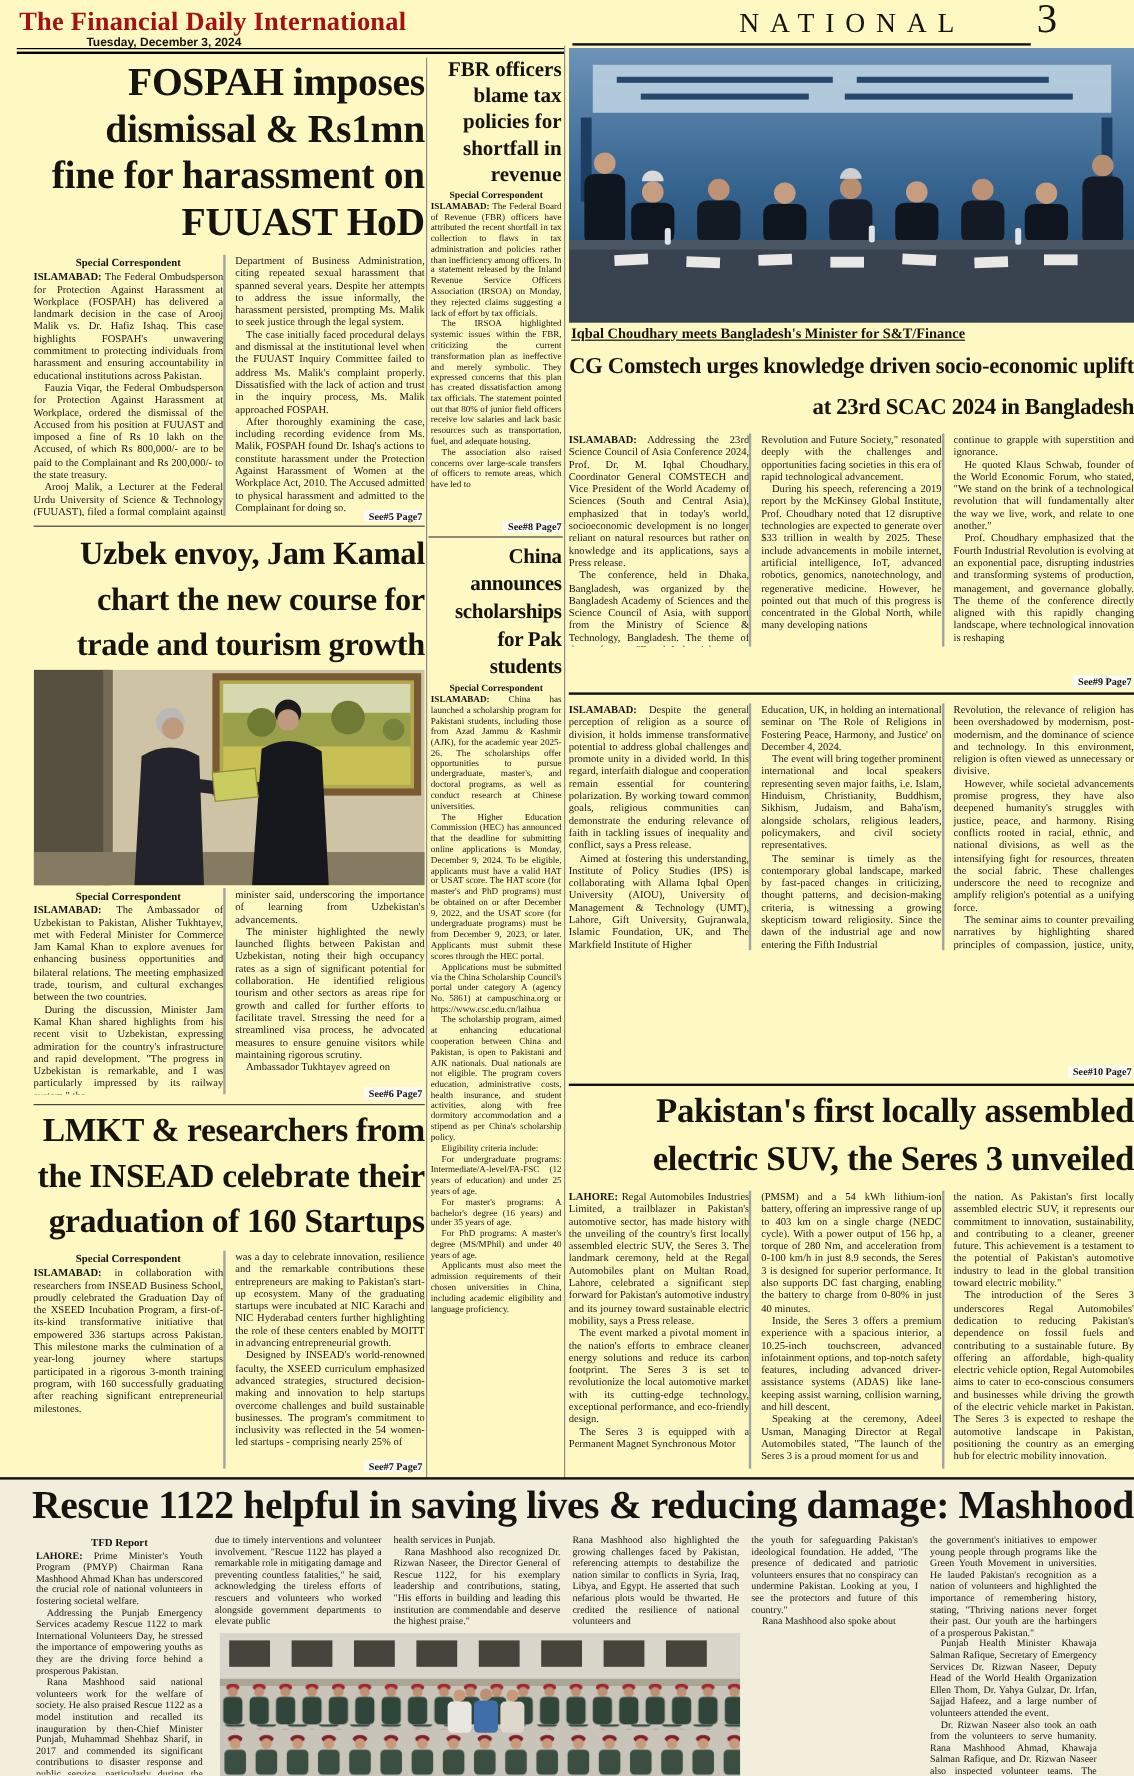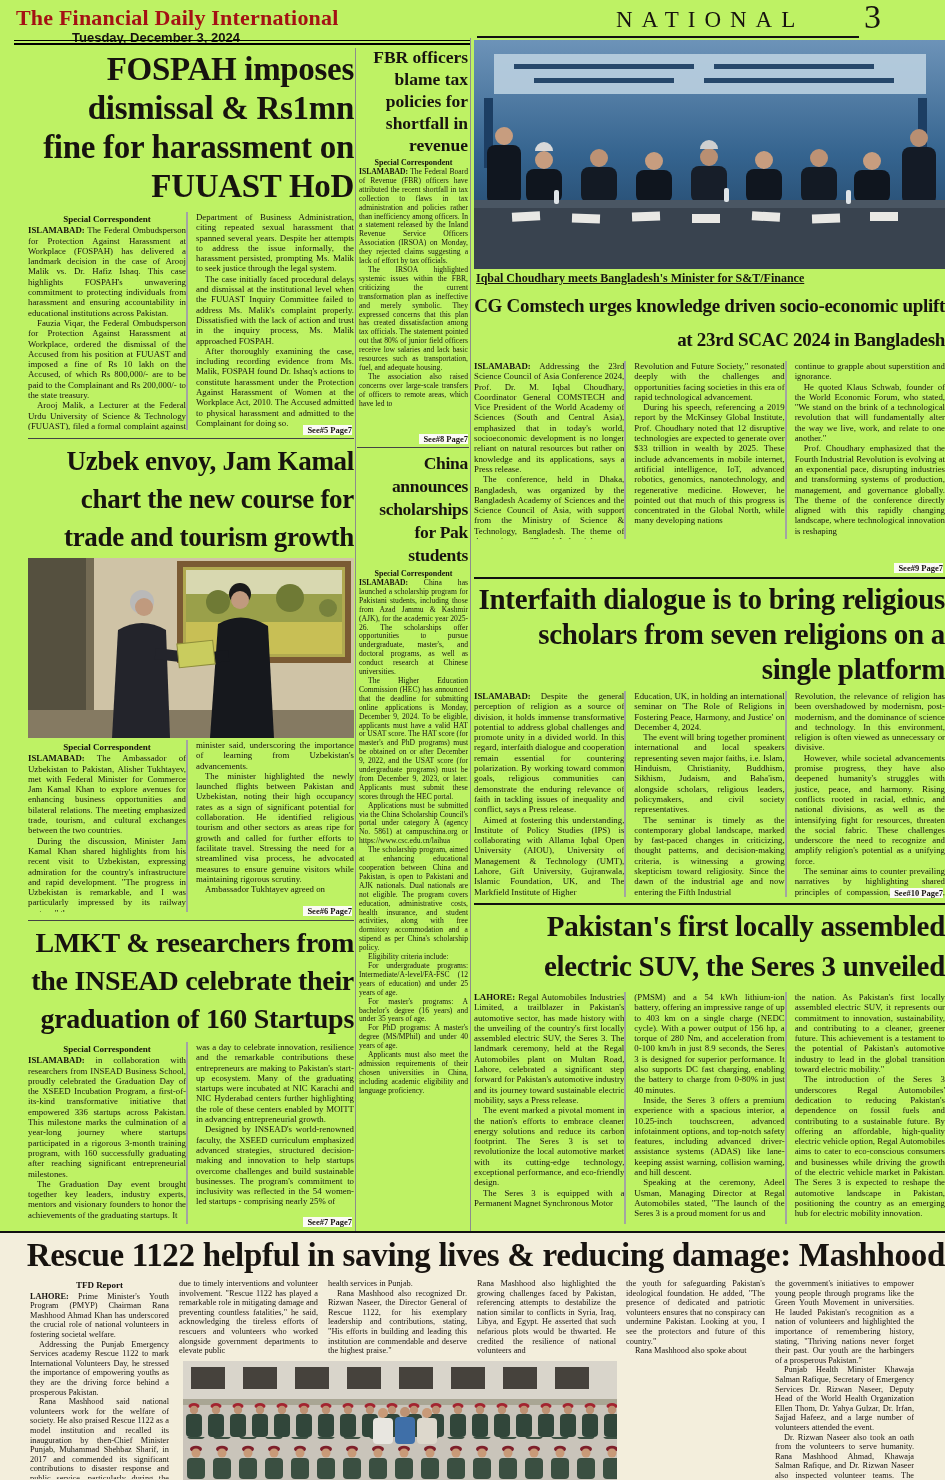--- a/index.html
+++ b/index.html
@@ -1,20 +1,20 @@
 <!DOCTYPE html>
 <html><head>
 <meta charset="utf-8">
 <style>
   html,body{margin:0;padding:0;background:#777;}
-  #page{position:relative;width:945px;height:1480px;margin:0 auto;background:#bef264;overflow:hidden;
+  #page{position:relative;width:945px;height:1480px;margin:0 auto;background:#fef9c3;overflow:hidden;
         font-family:"Liberation Serif", serif;color:#17130f;}
   
   .masthead-title{position:absolute;left:16px;top:5px;font-size:22px;font-weight:bold;color:#a41114;letter-spacing:.2px;}
-  .masthead-date{position:absolute;left:72px;top:30px;font-family:"Liberation Sans",sans-serif;font-size:13px;font-weight:bold;}
+  .masthead-date{position:absolute;left:72px;top:30px;font-family:"Liberation Sans",sans-serif;font-size:10px;font-weight:bold;}
   .rule-masthead{position:absolute;left:14px;top:40px;width:456px;height:2px;border-top:1px solid #000;border-bottom:2px solid #000;}
   .section-title{position:absolute;left:616px;top:7px;font-size:23px;letter-spacing:9px;font-weight:500;}
   .rule-national{position:absolute;left:477px;top:36px;width:382px;border-top:2px solid #111;}
   .page-num{position:absolute;left:864px;top:-2px;font-size:34px;}
   
   .vr{position:absolute;width:1px;background:#8d8d8d;}
   .hr{position:absolute;border-top:1px solid #444;}
   .hr-strong{position:absolute;border-top:2px solid #111;}
   .hr-heavy{position:absolute;border-top:3px solid #111;}
   
@@ -164,21 +164,21 @@
           </div>
         </div>
       <div class="ncol">
           <div>
             <p class="para">Revolution and Future Society," resonated deeply with the challenges and opportunities facing societies in this era of rapid technological advancement.</p>
             <p class="para">During his speech, referencing a 2019 report by the McKinsey Global Institute, Prof. Choudhary noted that 12 disruptive technologies are expected to generate over $33 trillion in wealth by 2025. These include advancements in mobile internet, artificial intelligence, IoT, advanced robotics, genomics, nanotechnology, and regenerative medicine. However, he pointed out that much of this progress is concentrated in the Global North, while many developing nations</p>
           </div>
         </div>
       <div class="ncol">
           <div>
-            <p class="para">continue to grapple about superstition and ignorance.</p>
+            <p class="para">continue to grapple with superstition and ignorance.</p>
             <p class="para">He quoted Klaus Schwab, founder of the World Economic Forum, who stated, "We stand on the brink of a technological revolution that will fundamentally alter the way we live, work, and relate to one another."</p>
             <p class="para">Prof. Choudhary emphasized that the Fourth Industrial Revolution is evolving at an exponential pace, disrupting industries and transforming systems of production, management, and governance globally. The theme of the conference directly aligned with this rapidly changing landscape, where technological innovation is reshaping</p>
           </div>
         </div>
     </div>
     <div class="jump" style="right:2px;bottom:2px;text-align:center;">See#9 Page7</div>
   </div>
 
   <div class="article" style="left:28px;top:442px;width:326px;height:476px;">
     <div class="headline" style="font-size:27px;line-height:38px;">Uzbek envoy, Jam Kamal chart the new course for trade and tourism growth</div>
@@ -241,21 +241,20 @@
         <p class="para">The scholarship program, aimed at enhancing educational cooperation between China and Pakistan, is open to Pakistani and AJK nationals. Dual nationals are not eligible. The program covers education, administrative costs, health insurance, and student activities, along with free dormitory accommodation and a stipend as per China's scholarship policy.</p>
         <p class="para">Eligibility criteria include:</p>
         <p class="para">For undergraduate programs: Intermediate/A-level/FA-FSC (12 years of education) and under 25 years of age.</p>
         <p class="para">For master's programs: A bachelor's degree (16 years) and under 35 years of age.</p>
         <p class="para">For PhD programs: A master's degree (MS/MPhil) and under 40 years of age.</p>
         <p class="para">Applicants must also meet the admission requirements of their chosen universities in China, including academic eligibility and language proficiency.</p>
       </div>
   </div>
 
   <div class="article" style="left:474px;top:582px;width:471px;height:318px;">
-    <div class="headline" style="font-size:29px;line-height:35px;">Interfaith dialogue is to bring religious scholars from seven religions on a single platform</div>
     <div class="body-cols" style="margin-top:4px;height:206px;">
       <div class="ncol">
           <div>
             <p class="para"><b class="dateline">ISLAMABAD:</b> Despite the general perception of religion as a source of division, it holds immense transformative potential to address global challenges and promote unity in a divided world. In this regard, interfaith dialogue and cooperation remain essential for countering polarization. By working toward common goals, religious communities can demonstrate the enduring relevance of faith in tackling issues of inequality and conflict, says a Press release.</p>
             <p class="para">Aimed at fostering this understanding, Institute of Policy Studies (IPS) is collaborating with Allama Iqbal Open University (AIOU), University of Management &amp; Technology (UMT), Lahore, Gift University, Gujranwala, Islamic Foundation, UK, and The Markfield Institute of Higher</p>
           </div>
         </div>
       <div class="ncol">
           <div>
             <p class="para">Education, UK, in holding an international seminar on 'The Role of Religions in Fostering Peace, Harmony, and Justice' on December 4, 2024.</p>
@@ -274,21 +273,20 @@
     <div class="jump" style="right:2px;bottom:2px;">See#10 Page7</div>
   </div>
 
   <div class="article" style="left:28px;top:924px;width:326px;height:305px;">
     <div class="headline" style="font-size:28px;line-height:38px;">LMKT &amp; researchers from the INSEAD celebrate their graduation of 160 Startups</div>
     <div class="body-cols" style="margin-top:4px;height:182px;">
       <div class="ncol">
         <div class="byline">Special Correspondent</div>
         <div>
             <p class="para"><b class="dateline">ISLAMABAD:</b> in collaboration with researchers from INSEAD Business School, proudly celebrated the Graduation Day of the XSEED Incubation Program, a first-of-its-kind transformative initiative that empowered 336 startups across Pakistan. This milestone marks the culmination of a year-long journey where startups participated in a rigorous 3-month training program, with 160 successfully graduating after reaching significant entrepreneurial milestones.</p>
-            <p class="para">The Graduation Day event brought together key leaders, industry experts, mentors and visionary founders to honor the achievements of the graduating startups. It</p>
           </div>
       </div>
       <div class="ncol">
         <div>
             <p class="para">was a day to celebrate innovation, resilience and the remarkable contributions these entrepreneurs are making to Pakistan's start-up ecosystem. Many of the graduating startups were incubated at NIC Karachi and NIC Hyderabad centers further highlighting the role of these centers enabled by MOITT in advancing entrepreneurial growth.</p>
             <p class="para">Designed by INSEAD's world-renowned faculty, the XSEED curriculum emphasized advanced strategies, structured decision-making and innovation to help startups overcome challenges and build sustainable businesses. The program's commitment to inclusivity was reflected in the 54 women-led startups - comprising nearly 25% of</p>
           </div>
       </div>
     </div>
     <div class="jump" style="right:2px;bottom:2px;">See#7 Page7</div>

